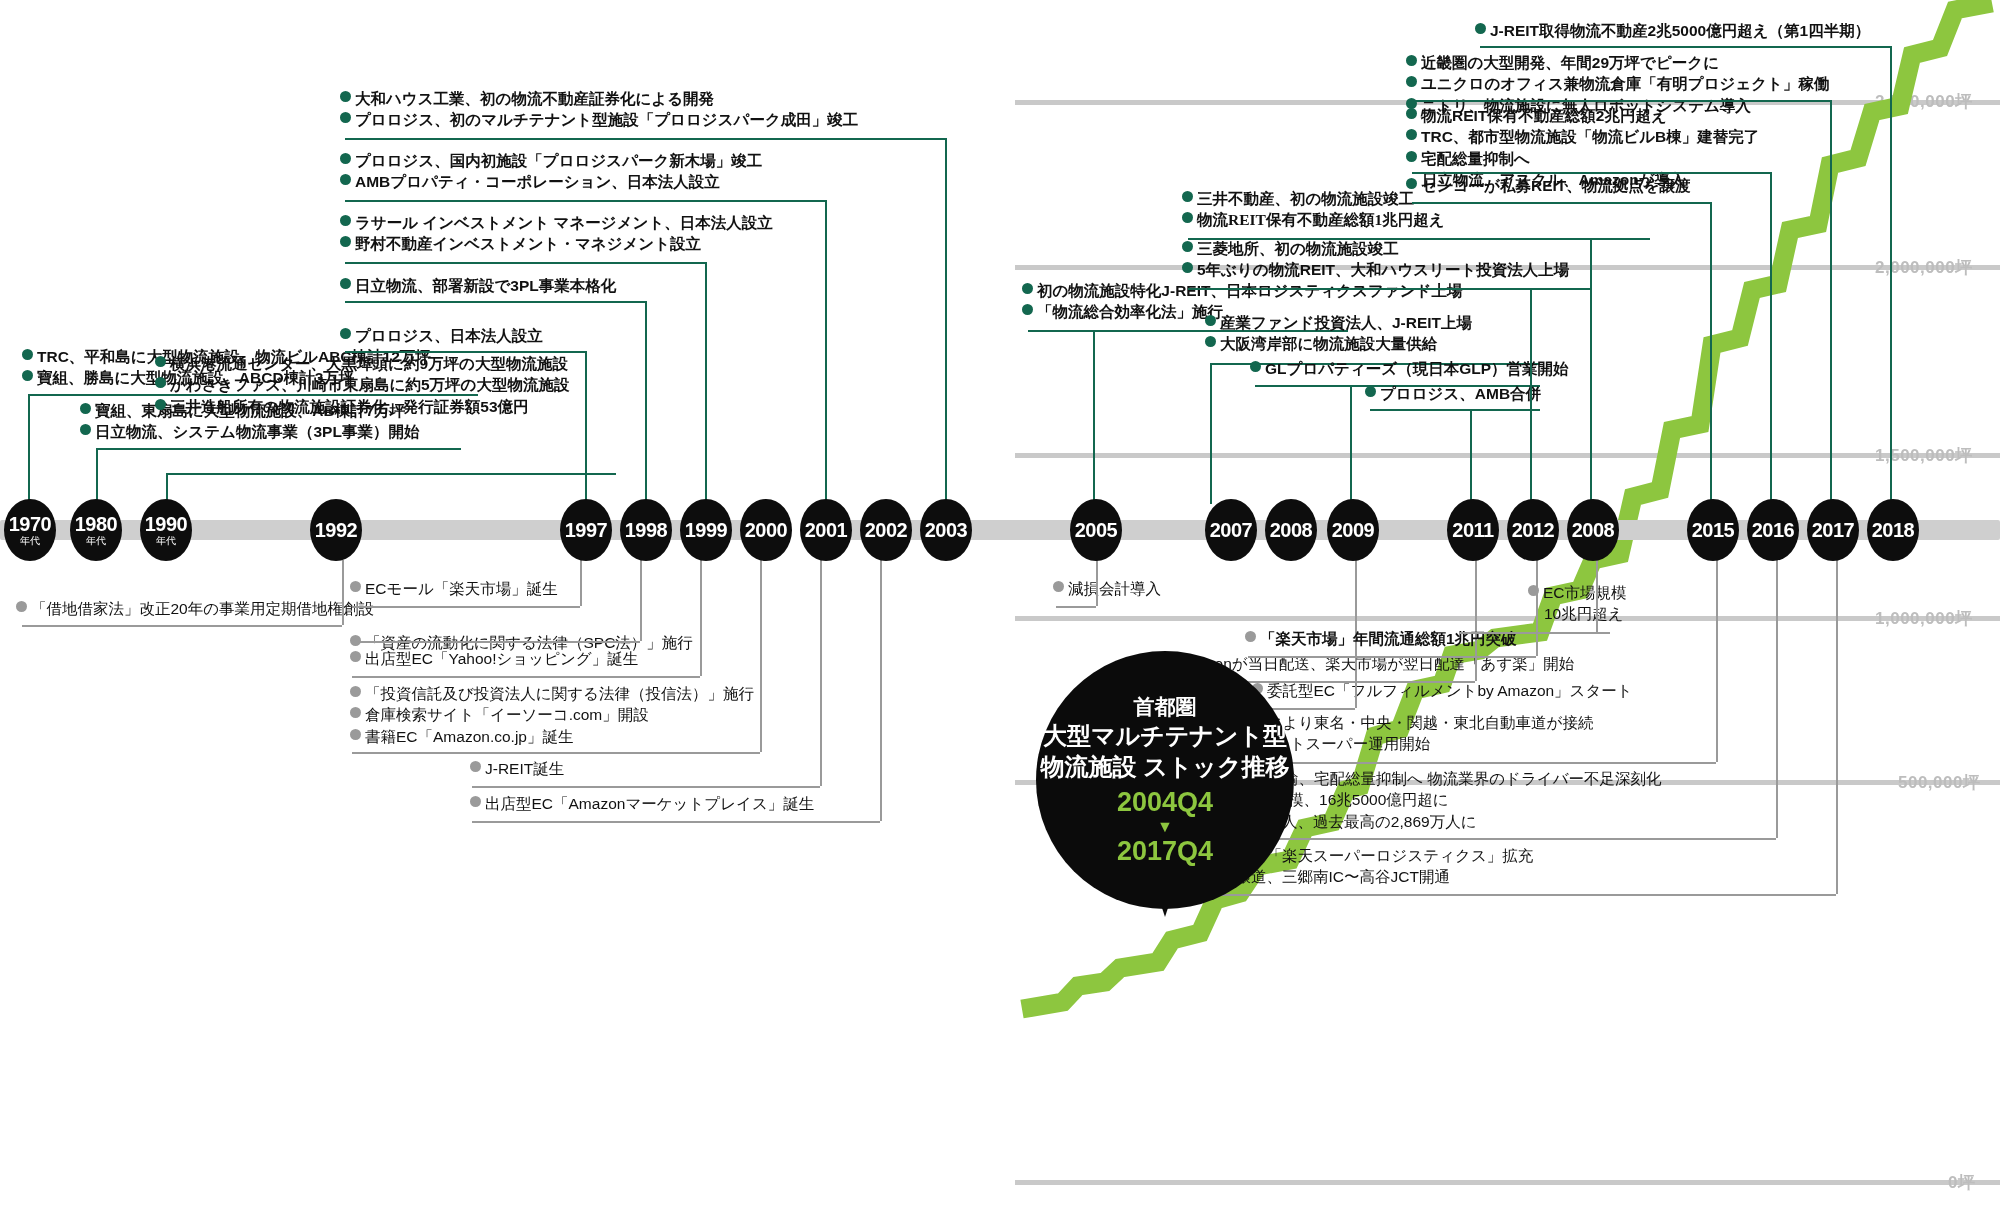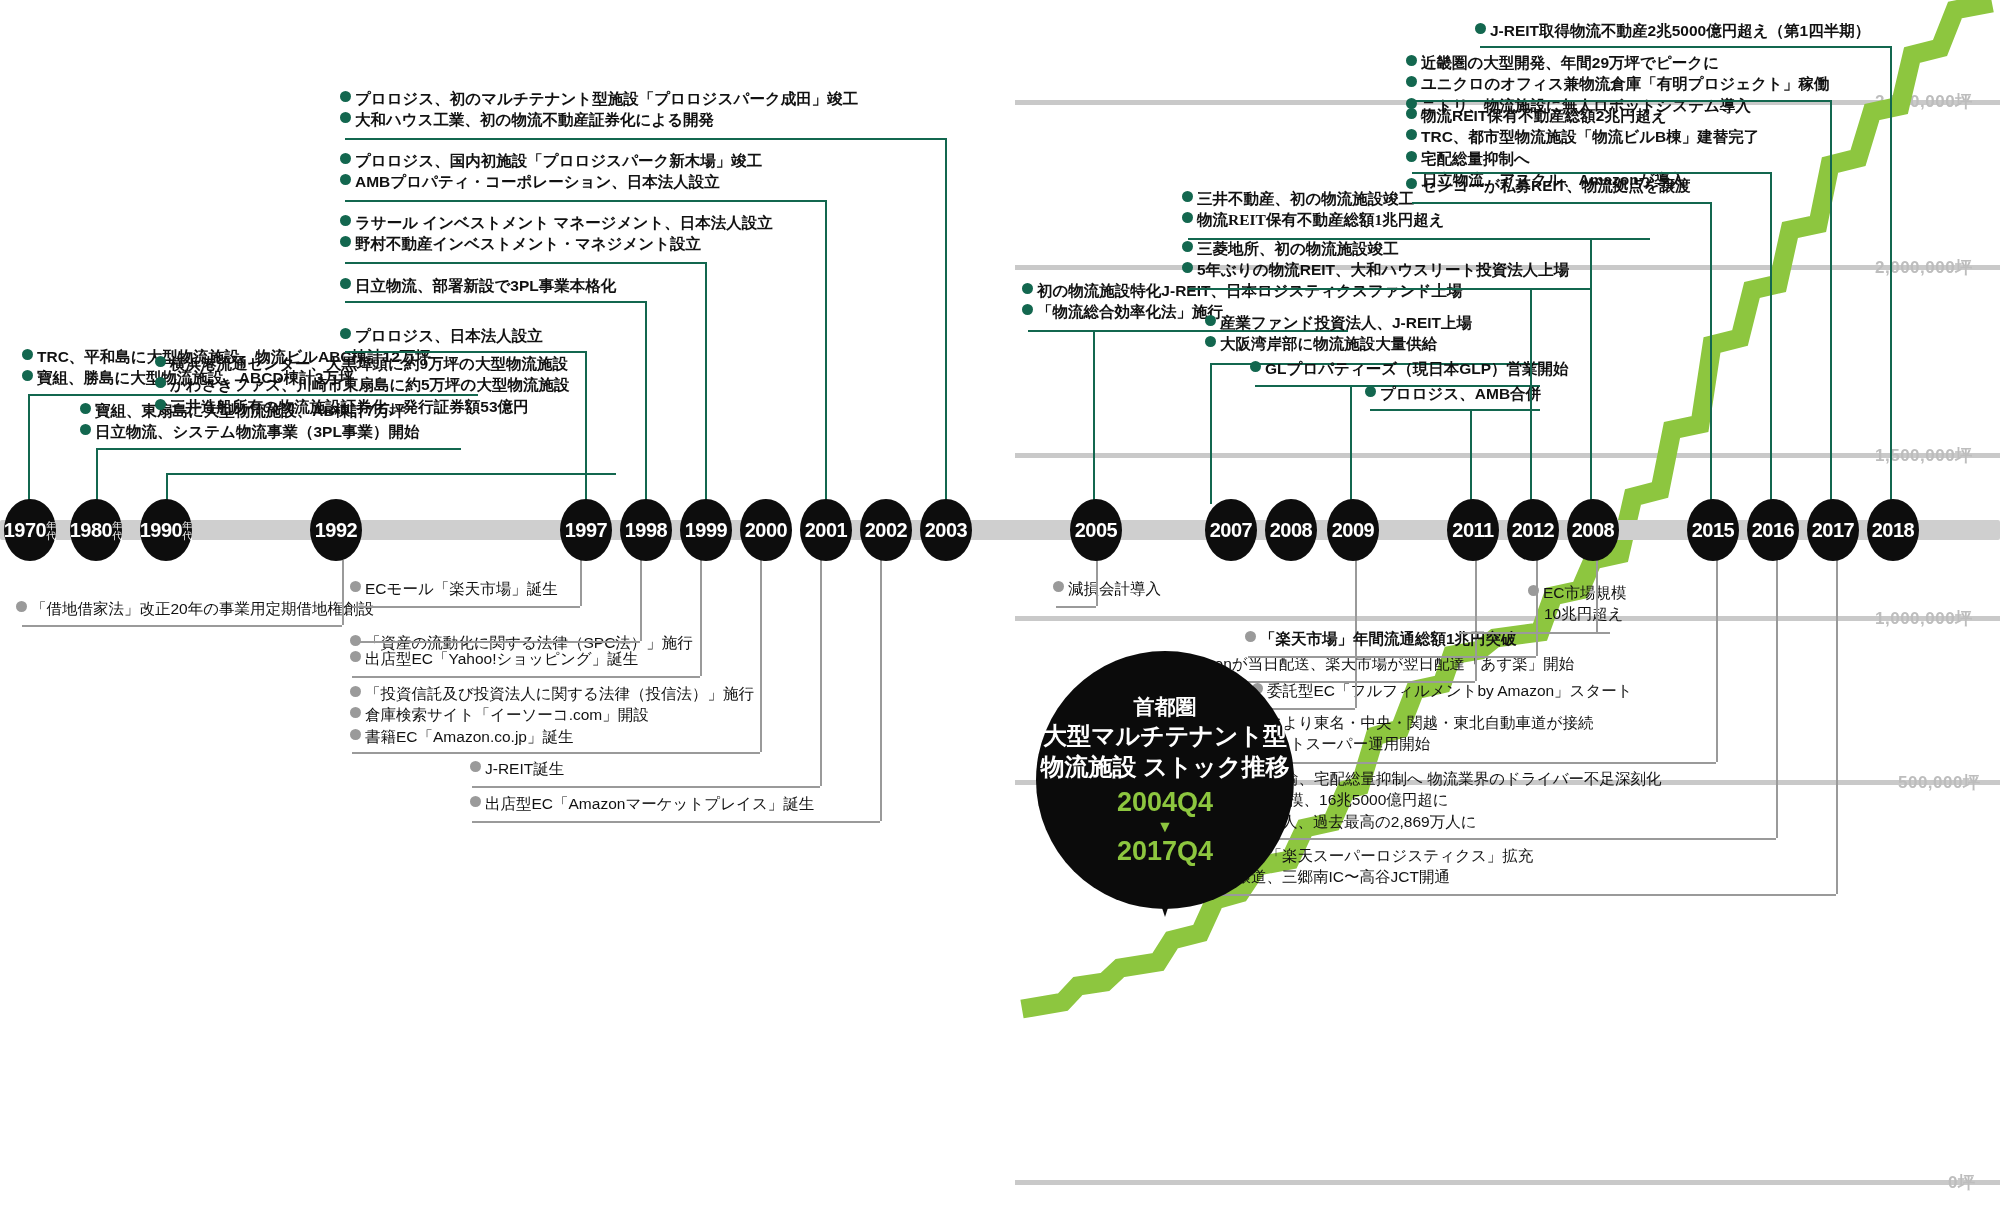--- a/index.html
+++ b/index.html
@@ -16,21 +16,21 @@
   
   .gridline{position:absolute;height:5px;background:#c9c9c9;}
   .gridlabel{position:absolute;color:#bdbdbd;font-size:17px;font-weight:bold;letter-spacing:.5px;white-space:nowrap;}
 
   
   .tlbar{position:absolute;height:20px;background:#cfcfcf;border-radius:2px;}
 
   
   .year{
     position:absolute;width:52px;height:62px;border-radius:50%;
-    background:#0d0d0d;color:#fff;display:flex;flex-direction:row;
+    background:#0d0d0d;color:#fff;display:flex;flex-direction:column;
     align-items:center;justify-content:center;line-height:1;
     z-index:6;
   }
   .year .y{font-size:20px;font-weight:bold;letter-spacing:-0.5px;}
   .year .nd{font-size:10px;margin-top:2px;}
 
   
   .ev{position:absolute;font-size:15.5px;line-height:1.38;white-space:nowrap;color:#111;}
   .ev .line{display:block;}
   .ev .bul{display:inline-block;width:11px;height:11px;border-radius:50%;margin-right:4px;vertical-align:2px;}
@@ -214,22 +214,22 @@
   <div class="vrule g" style="left:705px;top:262px;height:242px;"></div>
 
   <div class="ev green bold" style="left:340px;top:150px;">
     <span class="line"><span class="bul"></span><span>プロロジス、国内初施設「プロロジスパーク新木場」竣工</span></span>
     <span class="line"><span class="bul"></span><span>AMBプロパティ・コーポレーション、日本法人設立</span></span>
   </div>
   <div class="rule g" style="left:345px;top:200px;width:480px;"></div>
   <div class="vrule g" style="left:825px;top:200px;height:304px;"></div>
 
   <div class="ev green bold" style="left:340px;top:88px;">
+    <span class="line"><span class="bul"></span><span>大和ハウス工業、初の物流不動産証券化による開発</span></span>
     <span class="line"><span class="bul"></span><span>プロロジス、初のマルチテナント型施設「プロロジスパーク成田」竣工</span></span>
-    <span class="line"><span class="bul"></span><span>大和ハウス工業、初の物流不動産証券化による開発</span></span>
   </div>
   <div class="rule g" style="left:345px;top:138px;width:600px;"></div>
   <div class="vrule g" style="left:945px;top:138px;height:366px;"></div>
 
   <div class="ev green bold" style="left:1022px;top:280px;">
     <span class="line"><span class="bul"></span><span>初の物流施設特化J-REIT、日本ロジスティクスファンド上場</span></span>
     <span class="line"><span class="bul"></span><span>「物流総合効率化法」施行</span></span>
   </div>
   <div class="rule g" style="left:1028px;top:330px;width:320px;"></div>
   <div class="vrule g" style="left:1093px;top:330px;height:174px;"></div>

